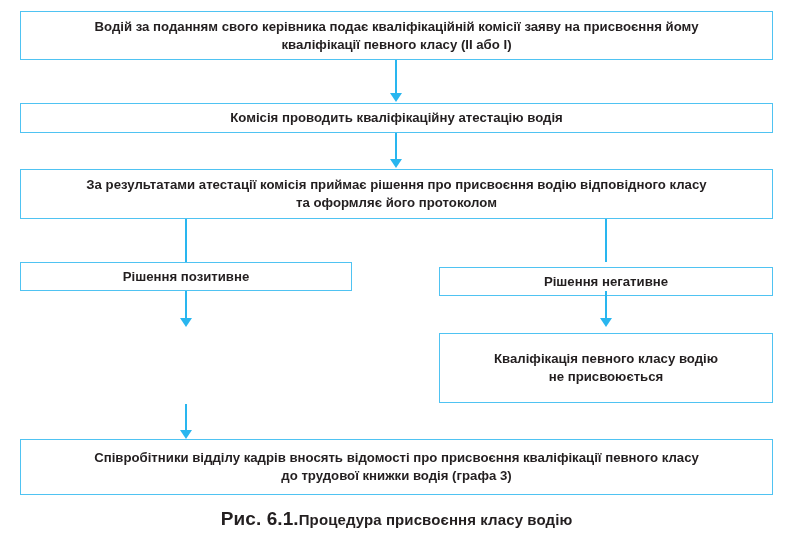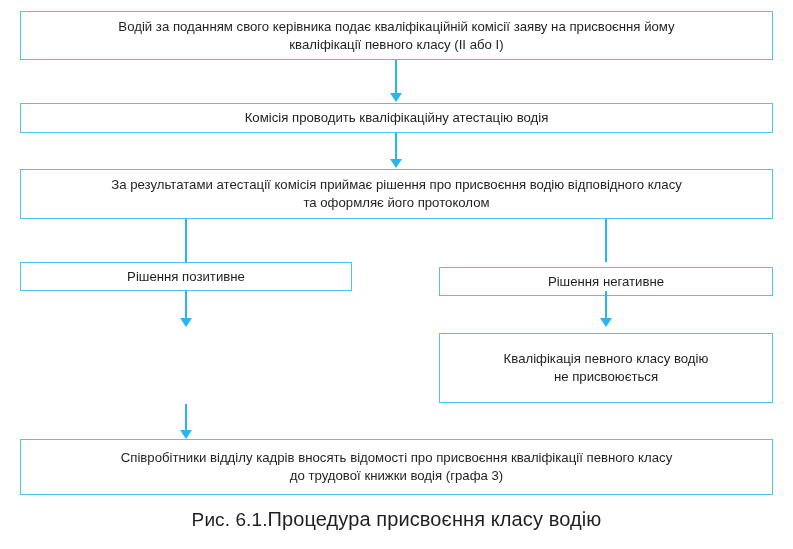--- a/index.html
+++ b/index.html
@@ -10,20 +10,21 @@
   body {
     font-family: "Liberation Sans", sans-serif;
     -webkit-font-smoothing: antialiased;
   }
   #canvas {
     position: relative;
     width: 793px;
     height: 549px;
     background: #ffffff;
     overflow: hidden;
+    font-weight: bold;
   }
   .node {
     position: absolute;
     box-sizing: border-box;
     border: 1.5px solid #4fc3f2;
     background: #ffffff;
     display: flex;
     align-items: center;
     justify-content: center;
     text-align: center;
@@ -53,21 +54,21 @@
     top: 508px;
     text-align: center;
     color: #231f20;
     white-space: nowrap;
   }
   #caption .cap-num {
     font-size: 19px;
     letter-spacing: 0.1px;
   }
   #caption .cap-title {
-    font-size: 20px;
+    font-size: 15px;
     letter-spacing: 0.1px;
     text-align: center;
   }
 </style>
 </head>
 <body>
 
 <div id="canvas">
 
   <div class="node" style="left:20px; top:11px; width:753px; height:49px;">Водій за поданням свого керівника подає кваліфікаційній комісії заяву на присвоєння йому

